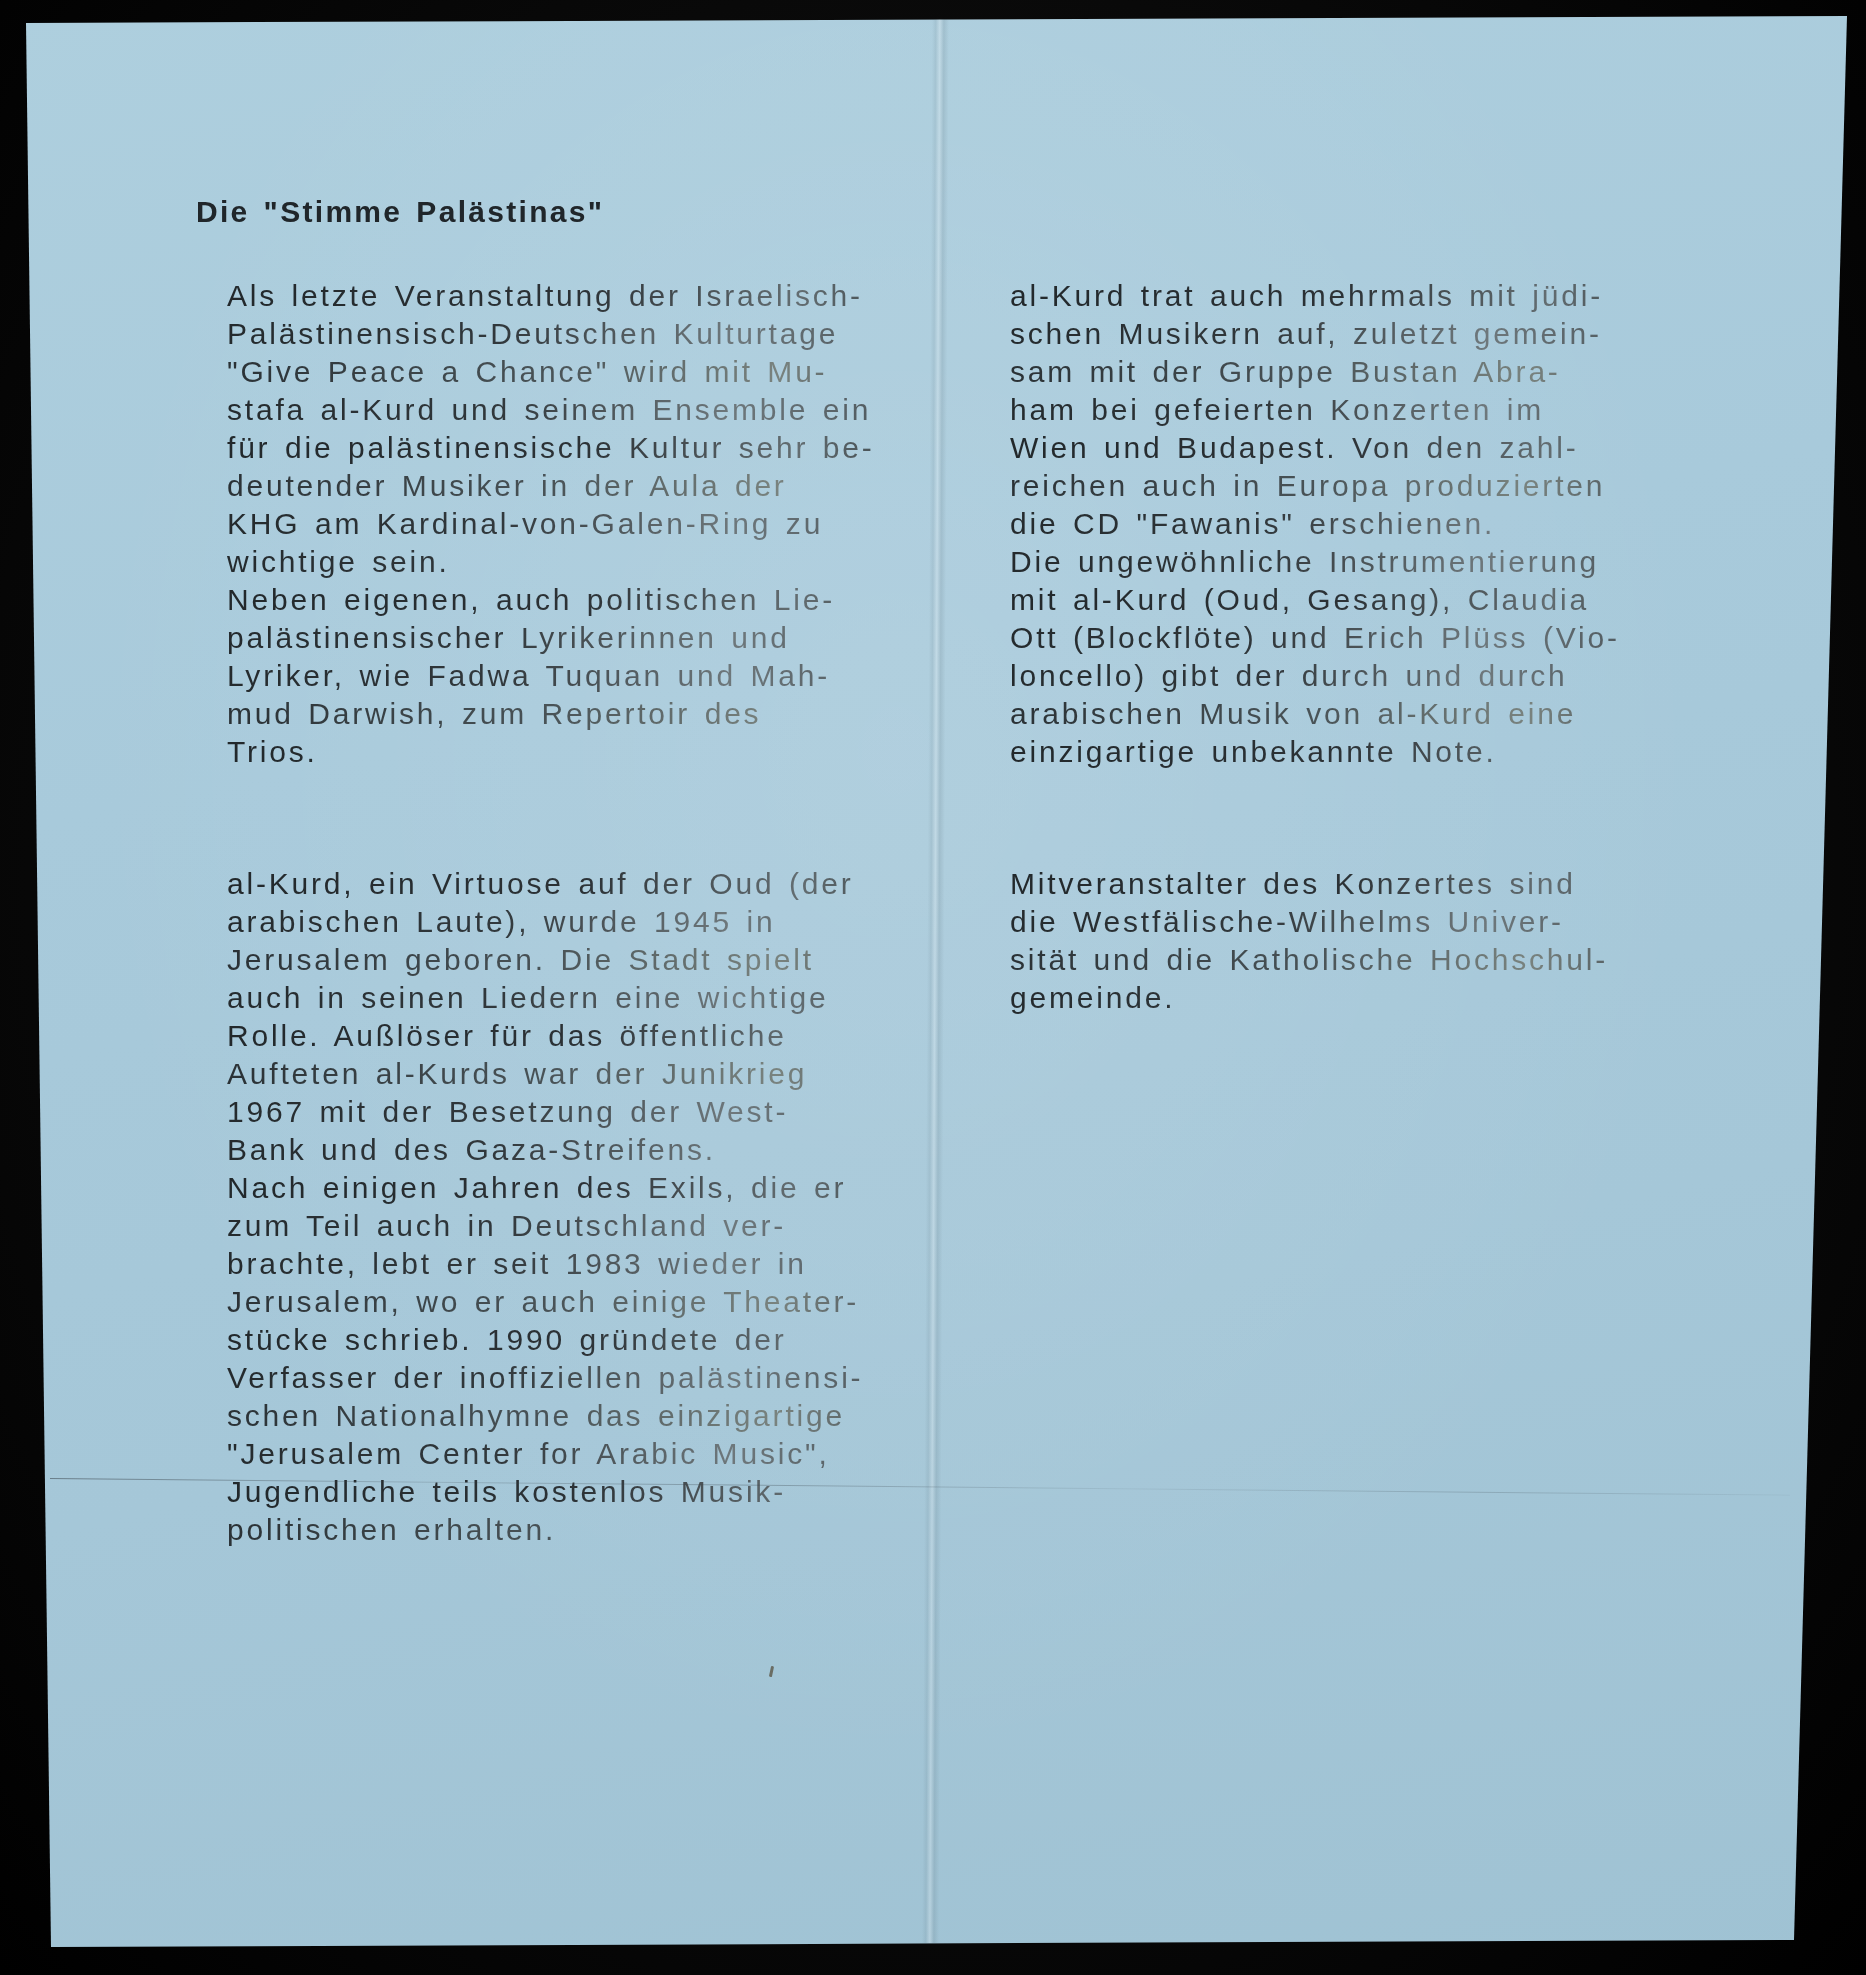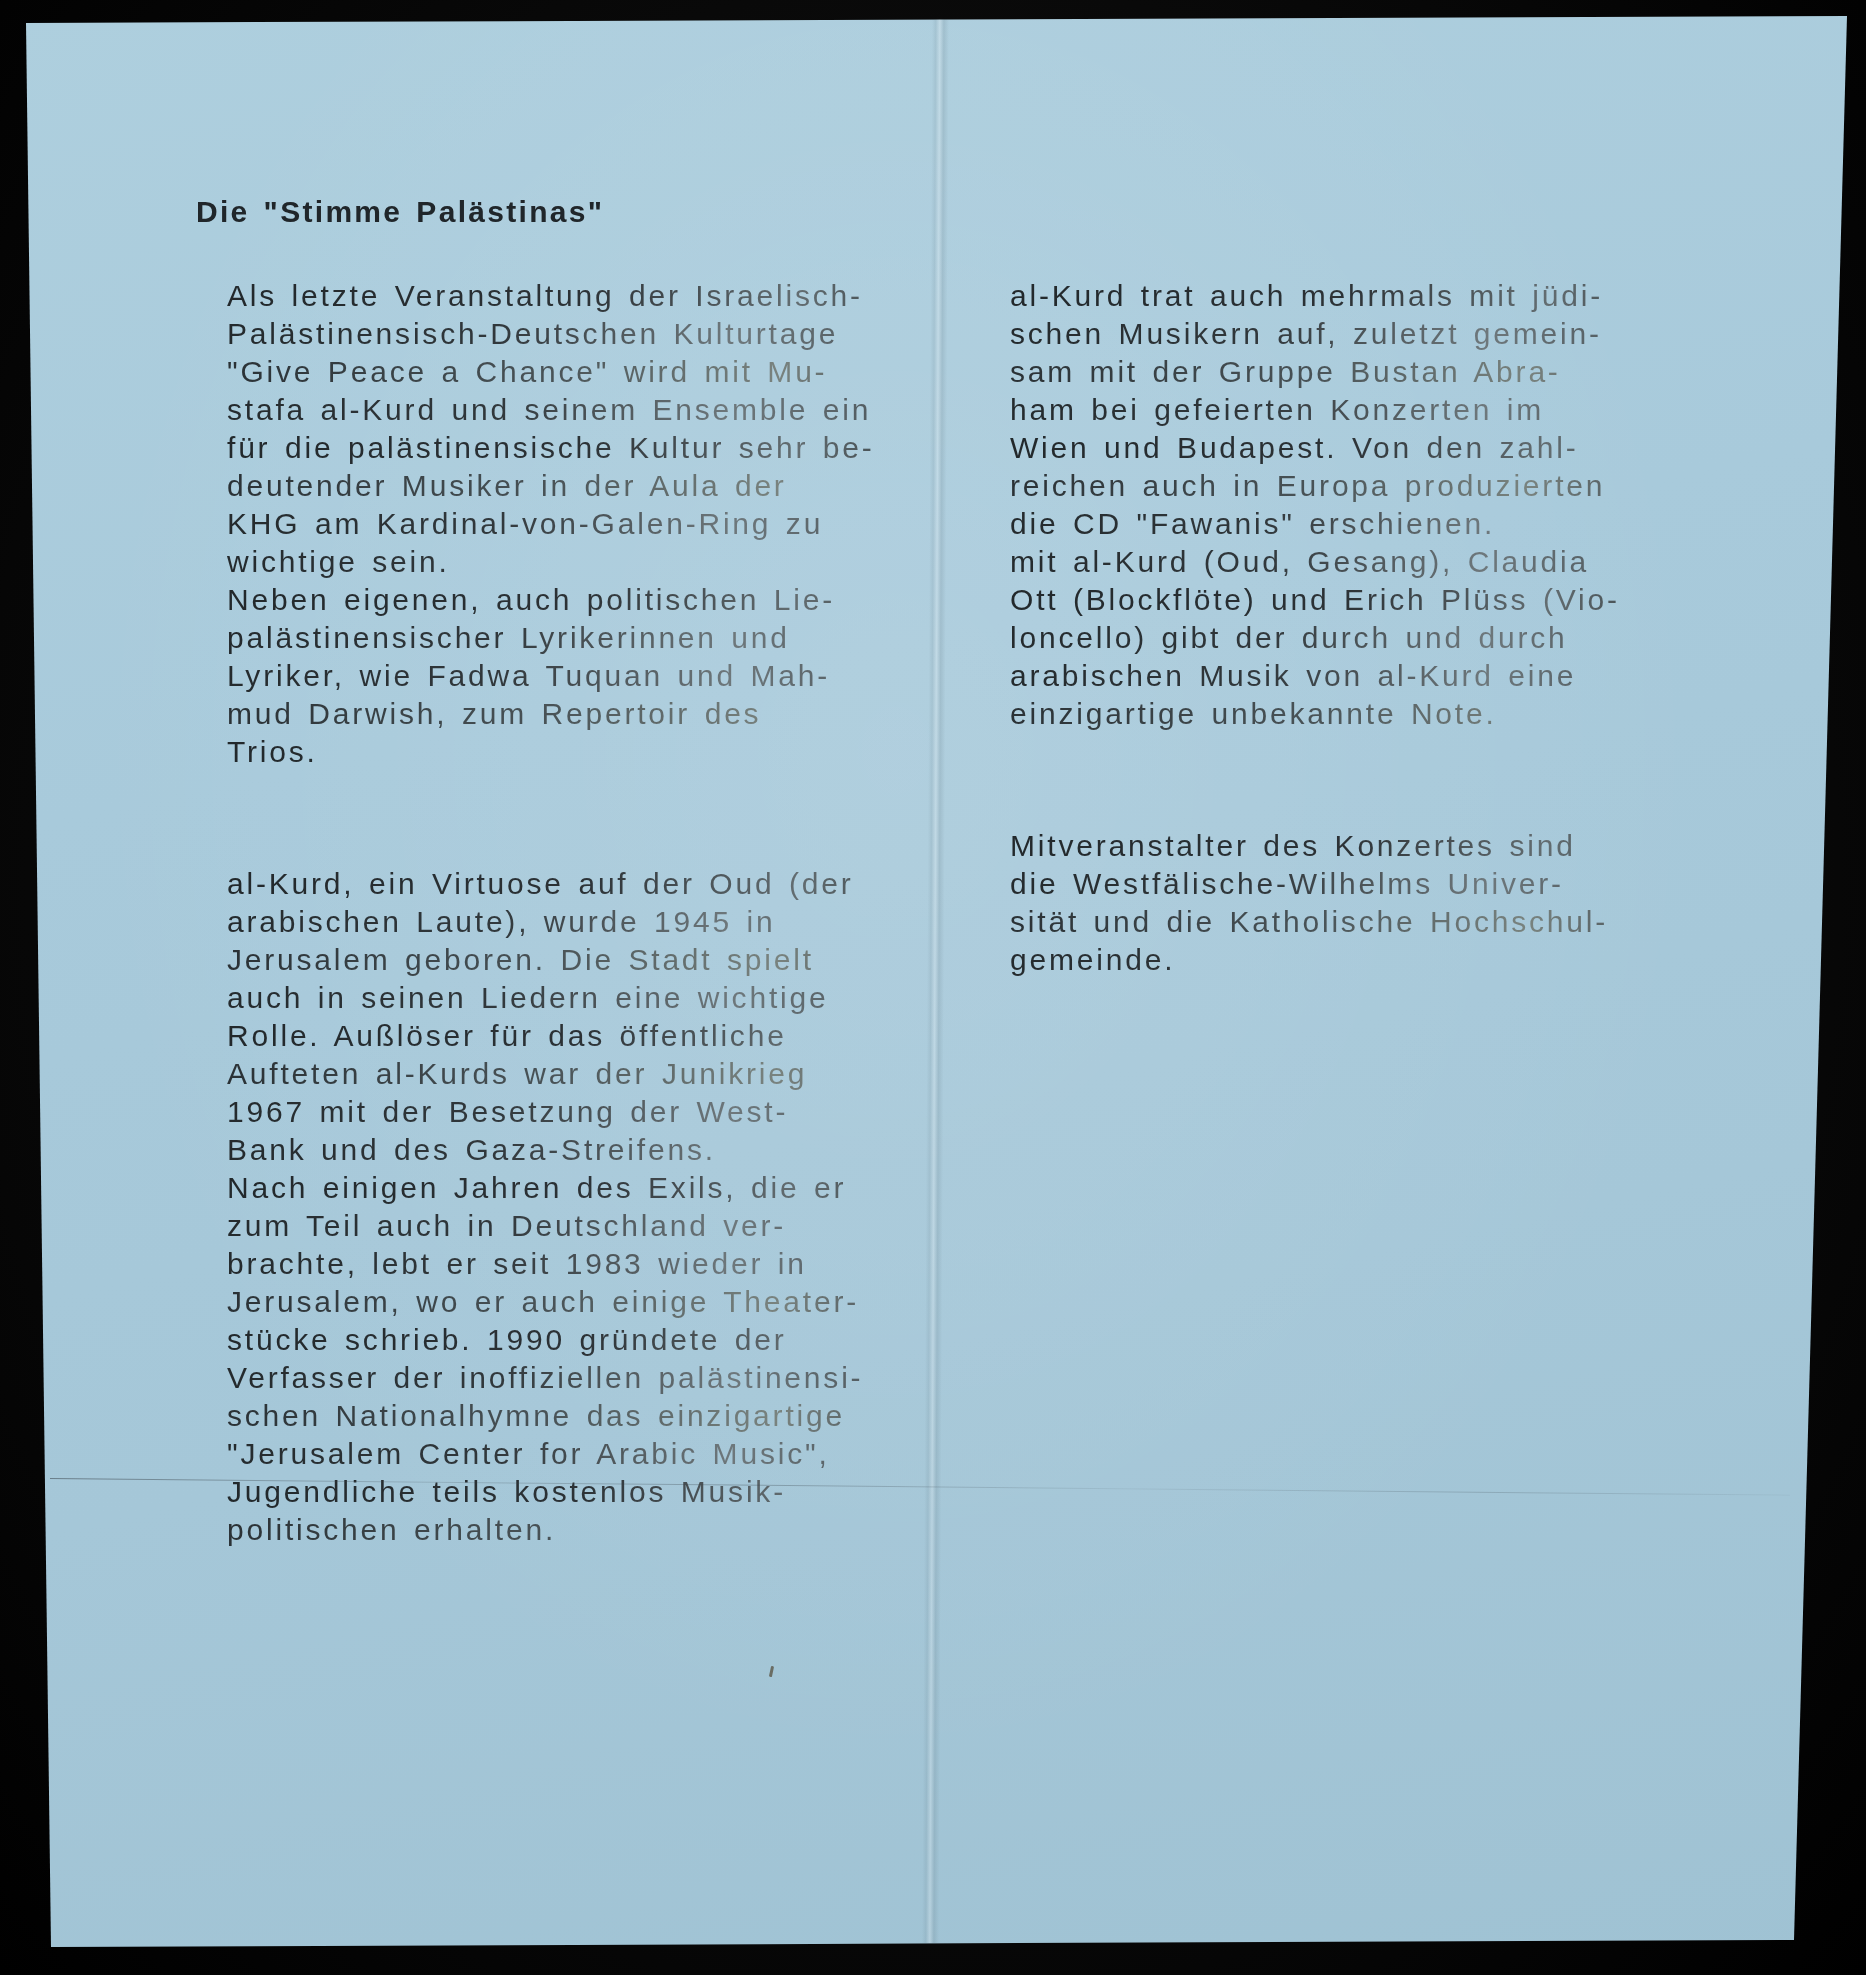--- a/index.html
+++ b/index.html
@@ -164,20 +164,21 @@
 
     <div class="col col-right">
         <div class="para">
           <div class="line">al-Kurd trat auch mehrmals mit jüdi-</div>
           <div class="line">schen Musikern auf, zuletzt gemein-</div>
           <div class="line">sam mit der Gruppe Bustan Abra-</div>
           <div class="line">ham bei gefeierten Konzerten im</div>
           <div class="line">Wien und Budapest. Von den zahl-</div>
           <div class="line">reichen auch in Europa produzierten</div>
           <div class="line">die CD "Fawanis" erschienen.</div>
+          <div class="line">Die ungewöhnliche Instrumentierung</div>
           <div class="line">mit al-Kurd (Oud, Gesang), Claudia</div>
           <div class="line">Ott (Blockflöte) und Erich Plüss (Vio-</div>
           <div class="line">loncello) gibt der durch und durch</div>
           <div class="line">arabischen Musik von al-Kurd eine</div>
           <div class="line">einzigartige unbekannte Note.</div>
         </div>
         <div class="para">
           <div class="line">Mitveranstalter des Konzertes sind</div>
           <div class="line">die Westfälische-Wilhelms Univer-</div>
           <div class="line">sität und die Katholische Hochschul-</div>

